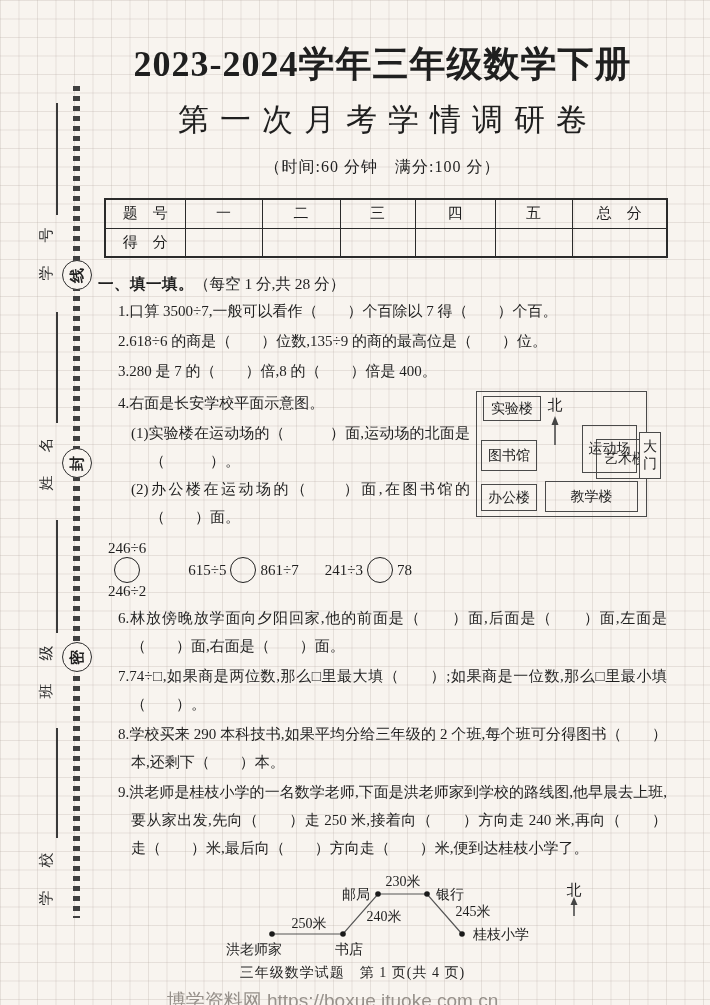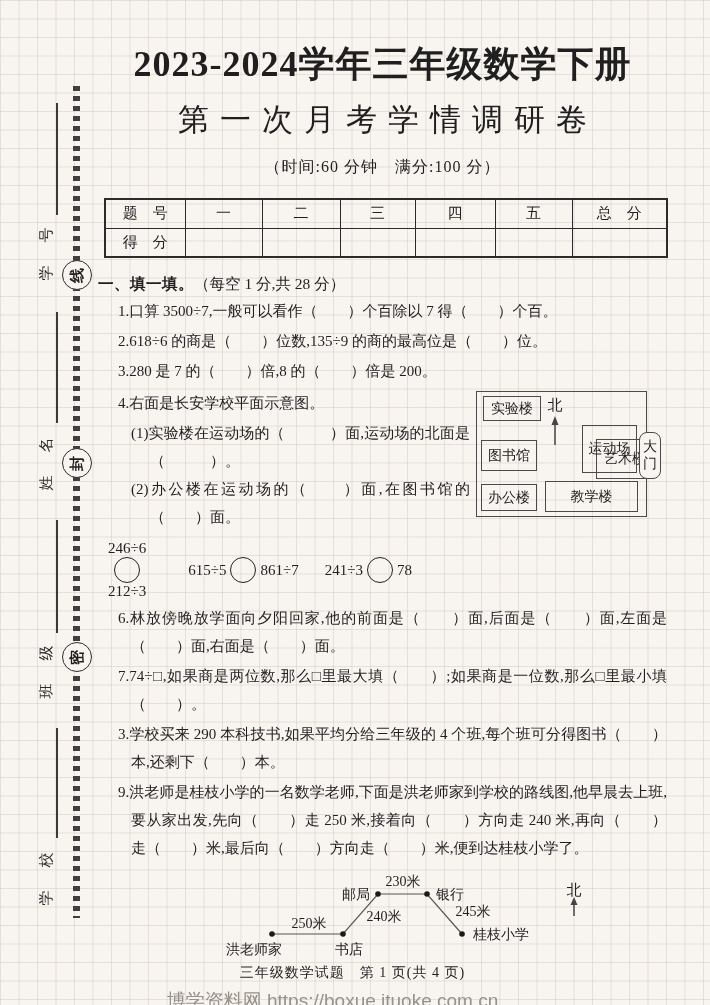--- a/index.html
+++ b/index.html
@@ -158,21 +158,21 @@
       </tr>
     </tbody>
       </table>
 
     <div class="section-heading">
       <b>一、填一填。</b><span>（每空 1 分,共 28 分）</span>
     </div>
 
     <p class="q">1.口算 3500÷7,一般可以看作（　　）个百除以 7 得（　　）个百。</p>
     <p class="q">2.618÷6 的商是（　　）位数,135÷9 的商的最高位是（　　）位。</p>
-    <p class="q">3.280 是 7 的（　　）倍,8 的（　　）倍是 200。</p>
+    <p class="q">3.280 是 7 的（　　）倍,8 的（　　）倍是 400。</p>
 
     <div class="q4-row">
       <div class="q4-text">
         <p class="q">4.右面是长安学校平面示意图。</p>
         <p class="q-sub">(1)实验楼在运动场的（　　　）面,运动场的北面是（　　　）。</p>
         <p class="q-sub">(2)办公楼在运动场的（　　）面,在图书馆的（　　）面。</p>
       </div>
 
       <div class="smap">
         <div class="smap-border"></div>
@@ -188,54 +188,54 @@
         </div>
         <div class="sbox" style="left:120px;top:6px;width:58px;height:40px;margin-top:44px;">
             <span>艺术楼</span>
           </div>
         <div class="sbox" style="left:5px;top:51px;width:56px;height:31px;">
             <span>图书馆</span>
           </div>
         <div class="sbox" style="left:106px;top:36px;width:55px;height:48px;">
             <span>运动场</span>
           </div>
-        <div class="sbox vert paperbg" style="left:163px;top:43px;width:22px;height:47px;border-radius:8px;">
+        <div class="sbox vert paperbg" style="left:163px;top:43px;width:22px;height:47px;">
             <span>大门</span>
           </div>
         <div class="sbox" style="left:5px;top:95px;width:56px;height:27px;">
             <span>办公楼</span>
           </div>
         <div class="sbox" style="left:69px;top:92px;width:93px;height:31px;">
             <span>教学楼</span>
           </div>
       </div>
     </div>
 
 
     <div class="q5-row">
       <span class="q5-item">
           <span>246÷6</span>
           <span class="circ2"></span>
-          <span>212÷3</span>
+          <span>246÷2</span>
         </span>
       <span class="q5-item">
           <span>615÷5</span>
           <span class="circ2"></span>
           <span>861÷7</span>
         </span>
       <span class="q5-item">
           <span>241÷3</span>
           <span class="circ2"></span>
           <span>78</span>
         </span>
     </div>
 
     <p class="q">6.林放傍晚放学面向夕阳回家,他的前面是（　　）面,后面是（　　）面,左面是（　　）面,右面是（　　）面。</p>
     <p class="q">7.74÷□,如果商是两位数,那么□里最大填（　　）;如果商是一位数,那么□里最小填（　　）。</p>
-    <p class="q">3.学校买来 290 本科技书,如果平均分给三年级的 4 个班,每个班可分得图书（　　）本,还剩下（　　）本。</p>
+    <p class="q">8.学校买来 290 本科技书,如果平均分给三年级的 2 个班,每个班可分得图书（　　）本,还剩下（　　）本。</p>
     <p class="q">9.洪老师是桂枝小学的一名数学老师,下面是洪老师家到学校的路线图,他早晨去上班,要从家出发,先向（　　）走 250 米,接着向（　　）方向走 240 米,再向（　　）走（　　）米,最后向（　　）方向走（　　）米,便到达桂枝小学了。</p>
 
     <div class="route-map">
       <svg width="569" height="90" viewBox="0 0 569 90">
         <polyline points="174,64 245,64 280,24 329,24 364,64" fill="none" stroke="#555" stroke-width="1.2"></polyline>
         <circle cx="174" cy="64" r="2.8" fill="#1a1a1a"></circle>
         <circle cx="245" cy="64" r="2.8" fill="#1a1a1a"></circle>
         <circle cx="280" cy="24" r="2.8" fill="#1a1a1a"></circle>
         <circle cx="329" cy="24" r="2.8" fill="#1a1a1a"></circle>
         <circle cx="364" cy="64" r="2.8" fill="#1a1a1a"></circle>

